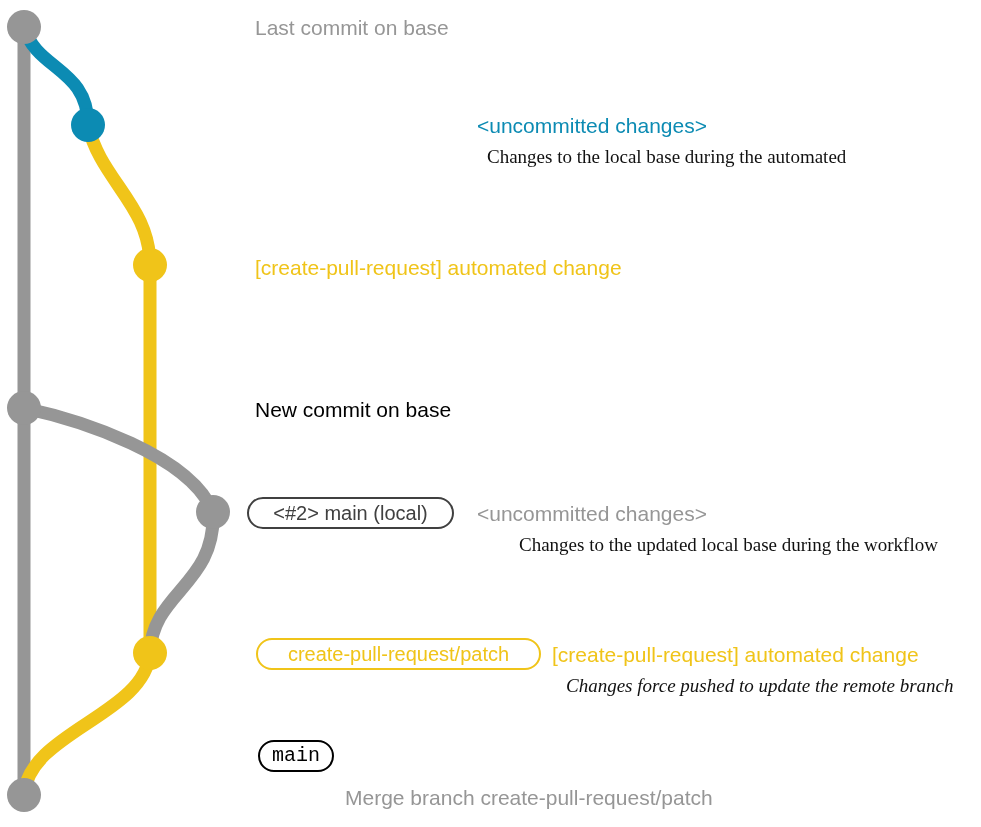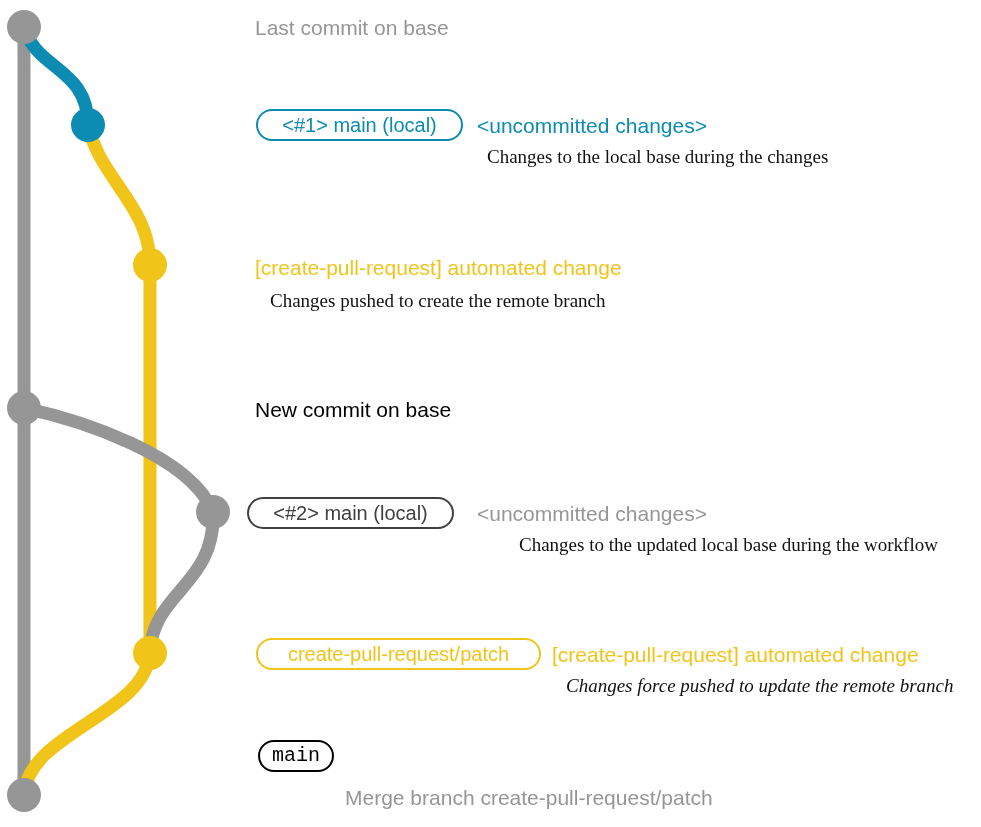--- a/index.html
+++ b/index.html
@@ -90,26 +90,24 @@
     <circle cx="88" cy="125" r="17" fill="#0c8bb3"></circle>
     <circle cx="150" cy="265" r="17" fill="#f0c419"></circle>
     <circle cx="24" cy="408" r="17" fill="#969696"></circle>
     <circle cx="213" cy="512" r="17" fill="#969696"></circle>
     <circle cx="150" cy="653" r="17" fill="#f0c419"></circle>
     <circle cx="24" cy="795" r="17" fill="#969696"></circle>
   </svg>
 
   <div class="subject" style="left:255px; top:17px; color:#969696;">Last commit on base</div>
 
-  <div class="pill" style="left:256px; top:109px; width:207px; color:#0c8bb3;">&lt;#1&gt; main (local)</div>
   <div class="subject" style="left:477px; top:115px; color:#0c8bb3;">&lt;uncommitted changes&gt;</div>
-  <div class="desc" style="left:487px; top:147px;">Changes to the local base during the changes</div>
+  <div class="desc" style="left:487px; top:147px;">Changes to the local base during the automated</div>
 
   <div class="subject" style="left:255px; top:257px; color:#f0c419;">[create-pull-request] automated change</div>
-  <div class="desc" style="left:270px; top:291px;">Changes pushed to create the remote branch</div>
 
   <div class="subject" style="left:255px; top:399px; color:#000000;">New commit on base</div>
 
   <div class="pill" style="left:247px; top:497px; width:207px; color:#404040;">&lt;#2&gt; main (local)</div>
   <div class="subject" style="left:477px; top:503px; color:#969696;">&lt;uncommitted changes&gt;</div>
   <div class="desc" style="left:487px; top:535px;margin-left:32px;">Changes to the updated local base during the workflow</div>
 
   <div class="pill" style="left:256px; top:638px; width:285px; color:#f0c419;text-align:center;">create-pull-request/patch</div>
   <div class="subject" style="left:552px; top:644px; color:#f0c419;">[create-pull-request] automated change</div>
   <div class="desc" style="left:566px; top:676px;font-style:italic;">Changes force pushed to update the remote branch</div>

